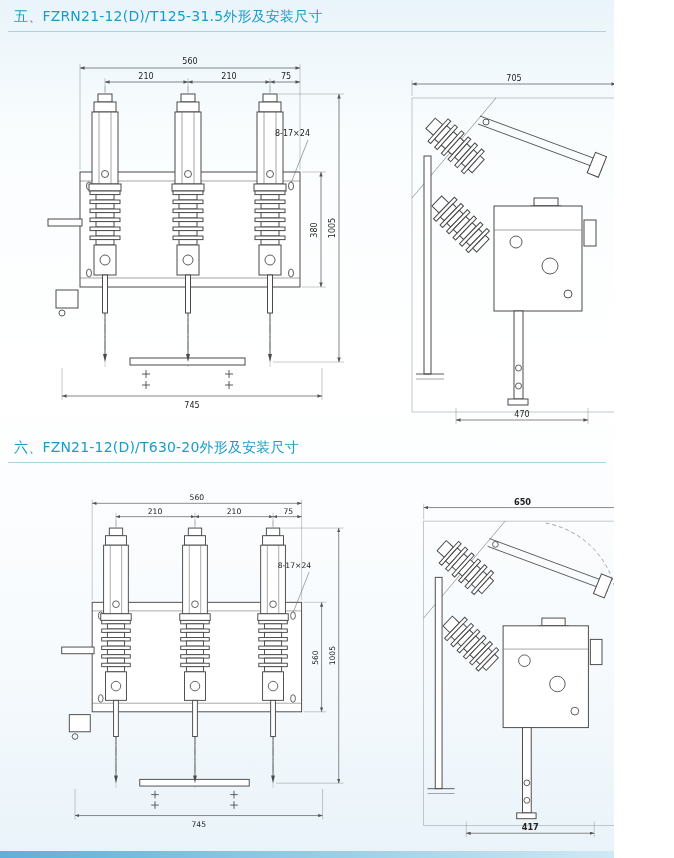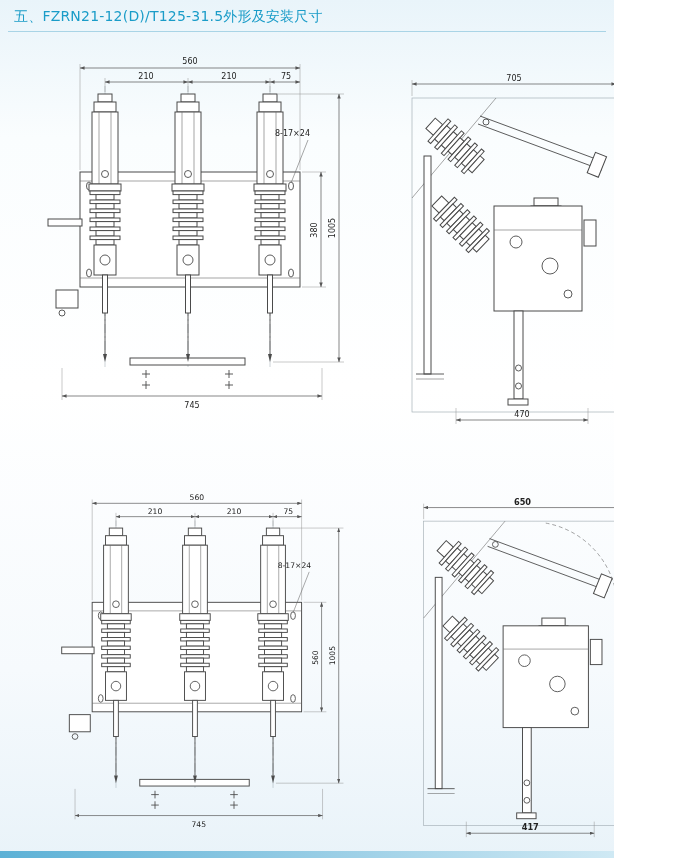--- a/index.html
+++ b/index.html
@@ -195,20 +195,23 @@
       <line class="ext" x1="218" y1="26" x2="218" y2="10"></line>
       <line class="dim" x1="14" y1="14" x2="218" y2="14"></line>
       <text class="dimtxt" x="116" y="11" text-anchor="middle">705</text>
       <line class="ext" x1="58" y1="338" x2="58" y2="354"></line>
       <line class="ext" x1="190" y1="338" x2="190" y2="354"></line>
       <line class="dim" x1="58" y1="350" x2="190" y2="350"></line>
       <text class="dimtxt" x="124" y="347" text-anchor="middle">470</text>
     </g>
   </svg>
 
+  <div class="heading-row" id="h2">
+    <span class="heading-text">六、FZN21-12(D)/T630-20外形及安装尺寸</span>
+  </div>
 
   <svg id="fv2" class="drawing" viewBox="0 0 312 378">
     <g>
       <line class="cl" x1="63" y1="34" x2="63" y2="316"></line>
       <line class="cl" x1="146" y1="34" x2="146" y2="316"></line>
       <line class="cl" x1="228" y1="34" x2="228" y2="316"></line>
       <rect class="part" x="38" y="120" width="220" height="115"></rect>
       <line class="thin" x1="38" y1="129" x2="258" y2="129"></line>
       <line class="thin" x1="38" y1="226" x2="258" y2="226"></line>
       <ellipse class="lnf" cx="47" cy="134" rx="2.5" ry="4"></ellipse>

